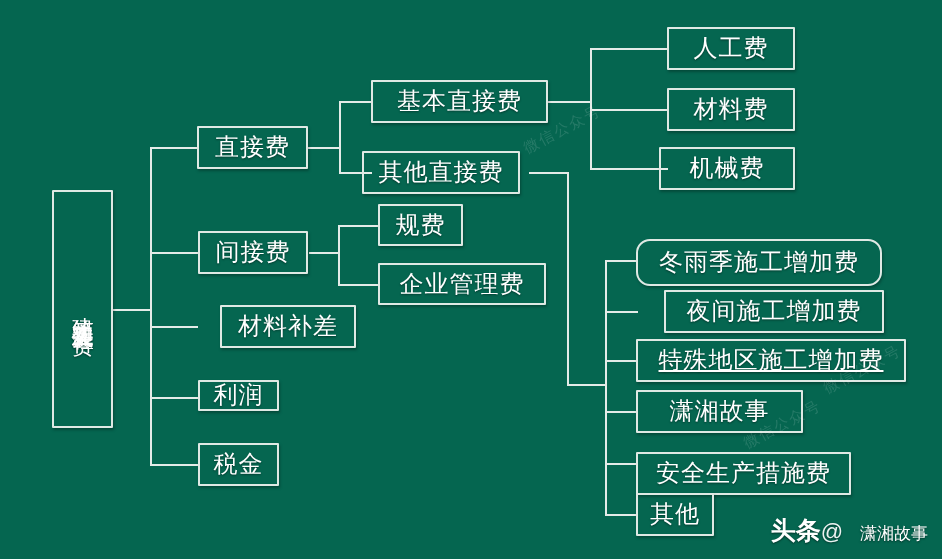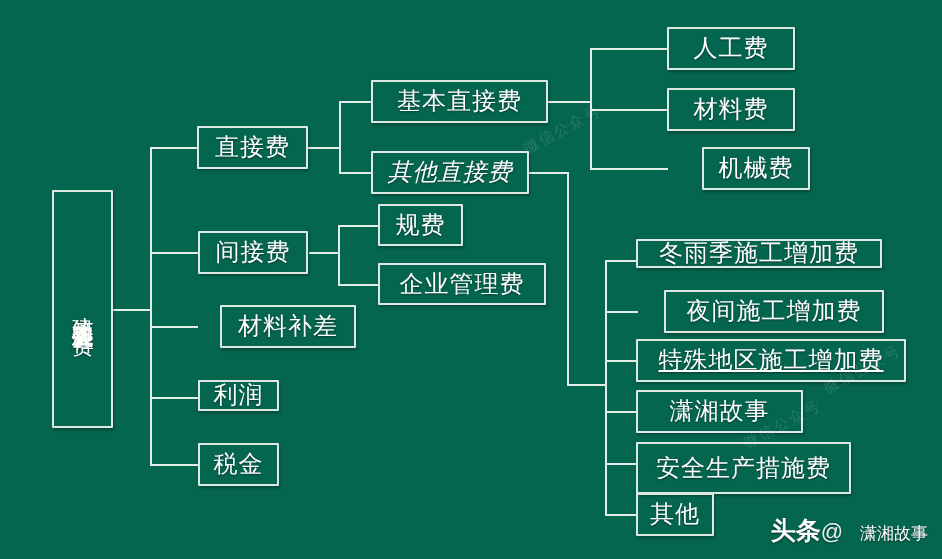--- a/index.html
+++ b/index.html
@@ -138,61 +138,61 @@
   </div>
 
   <div class="node s-md" style="left:198px; top:443px; width:81px; height:43px;">
     <span>税金</span>
   </div>
 
   <div class="node s-md" style="left:371px; top:80px; width:177px; height:43px;">
     <span>基本直接费</span>
   </div>
 
-  <div class="node s-md" style="left:371px; top:151px; width:158px; height:43px;font-style:italic;">
+  <div class="node s-md" style="left:362px; top:151px; width:158px; height:43px;">
     <span>其他直接费</span>
   </div>
 
   <div class="node s-md" style="left:378px; top:204px; width:85px; height:42px;">
     <span>规费</span>
   </div>
 
   <div class="node s-md" style="left:378px; top:263px; width:168px; height:42px;text-align:center;">
     <span>企业管理费</span>
   </div>
 
   <div class="node s-md" style="left:667px; top:27px; width:128px; height:43px;">
     <span>人工费</span>
   </div>
 
   <div class="node s-md" style="left:667px; top:88px; width:128px; height:43px;">
     <span>材料费</span>
   </div>
 
-  <div class="node s-md" style="left:702px; top:147px; width:108px; height:43px;text-align:center;">
+  <div class="node s-md" style="left:659px; top:147px; width:136px; height:43px;text-align:center;">
     <span>机械费</span>
   </div>
 
-  <div class="node s-md" style="left:636px; top:239px; width:246px; height:29px;">
+  <div class="node s-md" style="left:636px; top:239px; width:246px; height:47px;border-radius:14px;">
     <span>冬雨季施工增加费</span>
   </div>
 
   <div class="node s-md" style="left:664px; top:290px; width:220px; height:43px;align-items:center;">
     <span>夜间施工增加费</span>
   </div>
 
   <div class="node s-md" style="left:636px; top:339px; width:270px; height:43px;text-decoration:underline;">
     <span>特殊地区施工增加费</span>
   </div>
 
   <div class="node s-md" style="left:636px; top:390px; width:167px; height:43px;">
     <span>潇湘故事</span>
   </div>
 
-  <div class="node s-md" style="left:636px; top:442px; width:215px; height:52px;">
+  <div class="node s-md" style="left:636px; top:452px; width:215px; height:43px;">
     <span>安全生产措施费</span>
   </div>
 
   <div class="node s-md" style="left:636px; top:493px; width:78px; height:43px;">
     <span>其他</span>
   </div>
 
   <div class="wm" style="left:520px; top:120px;">微信公众号</div>
   <div class="wm" style="left:820px; top:360px;">微信公众号</div>
   <div class="wm" style="left:740px; top:415px;">微信公众号</div>

